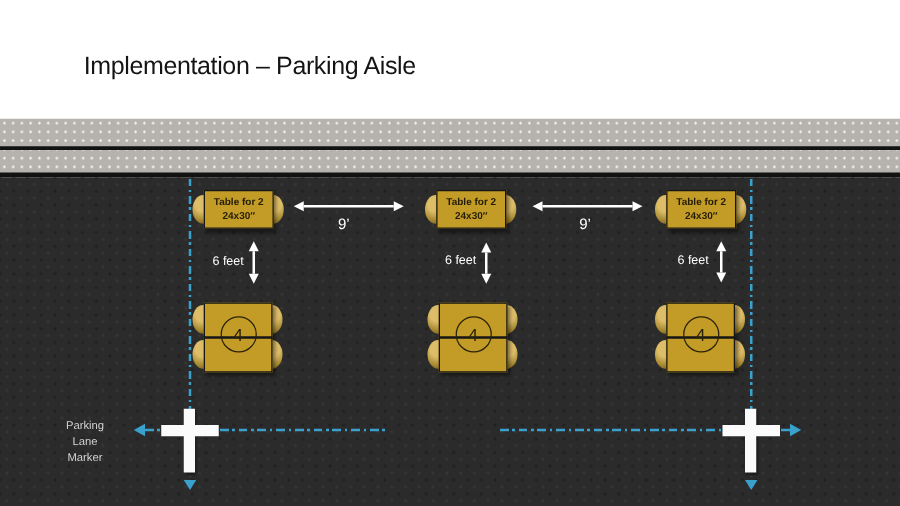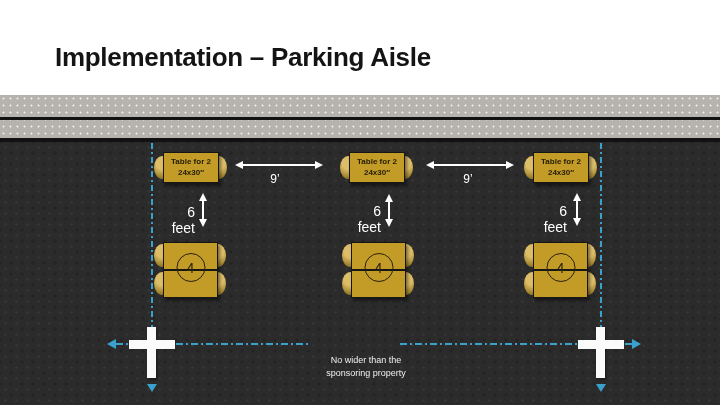--- a/index.html
+++ b/index.html
@@ -1,22 +1,22 @@
 <!DOCTYPE html>
 <html><head>
 <meta charset="utf-8">
 <style>
   html,body { margin:0; padding:0; background:#888; }
   .slide {
     position:relative; width:720px; height:405px; background:#ffffff;
     overflow:hidden; font-family:"Liberation Sans", sans-serif;
   }
   .title {
-    position:absolute; left:55px; top:42px; margin:0;
-    font-size:26px; font-weight:700; color:#141414; letter-spacing:-0.3px;
+    position:absolute; left:67px; top:42px; margin:0;
+    font-size:20px; font-weight:400; color:#141414; letter-spacing:-0.3px;
   }
   
   .sidewalk {
     position:absolute; left:0; top:95px; width:720px; height:47px;
     background-color:#b6b2ae;
     background-image: radial-gradient(circle, rgba(255,255,255,.8) .8px, transparent 1.2px);
     background-size:7px 7px;
   }
   .curb1 { position:absolute; left:0; top:22px; width:100%; height:3px; background:#121212; }
   .curb2 { position:absolute; left:0; bottom:0; width:100%; height:4px; background:#121212; }
@@ -78,21 +78,21 @@
   .harrow .bar { flex:1; height:2px; background:#fff; }
   .harrow .tipL { width:0; height:0; border-top:4.5px solid transparent; border-bottom:4.5px solid transparent; border-right:8px solid #fff; }
   .harrow .tipR { width:0; height:0; border-top:4.5px solid transparent; border-bottom:4.5px solid transparent; border-left:8px solid #fff; }
   .varrow { position:absolute; width:10px; display:flex; flex-direction:column; align-items:center; }
   .varrow .bar { flex:1; width:2px; background:#fff; }
   .varrow .tipU { width:0; height:0; border-left:4.5px solid transparent; border-right:4.5px solid transparent; border-bottom:8px solid #fff; }
   .varrow .tipD { width:0; height:0; border-left:4.5px solid transparent; border-right:4.5px solid transparent; border-top:8px solid #fff; }
   
   .glabel { position:absolute; color:#ffffff; }
   .lbl-9 { font-size:12px; width:30px; text-align:center; }
-  .lbl-6 { font-size:14px; text-align:right; }
+  .lbl-6 { font-size:10px; text-align:right; }
   .marker-label { position:absolute; left:38px; top:334px; width:60px; text-align:center; color:#d2d2d2; font-size:9px; line-height:1.45; }
   .marker-label span { display:block; }
   .std { position:absolute; left:320px; top:335px; width:90px; text-align:center; color:#ffffff; font-size:12.5px; }
   .note { position:absolute; left:316px; top:354px; width:100px; text-align:center; color:#f0f0f0; font-size:9px; line-height:1.45; }
   .note span { display:block; }
 </style>
 </head>
 <body>
 
 <div class="slide">
@@ -201,20 +201,21 @@
 
   <div class="cross" style="left:129px; top:327px;">
     <div class="v"></div>
     <div class="h"></div>
   </div>
   <div class="cross" style="left:578px; top:327px;">
     <div class="v"></div>
     <div class="h"></div>
   </div>
 
-
-
-  <div class="note">
-    <span>No wider than the</span>
-    <span>sponsoring property</span>
-  </div>
+  <div class="marker-label">
+    <span>Parking</span>
+    <span>Lane</span>
+    <span>Marker</span>
+  </div>
+
+
 
 </div>
 
 </body></html>

